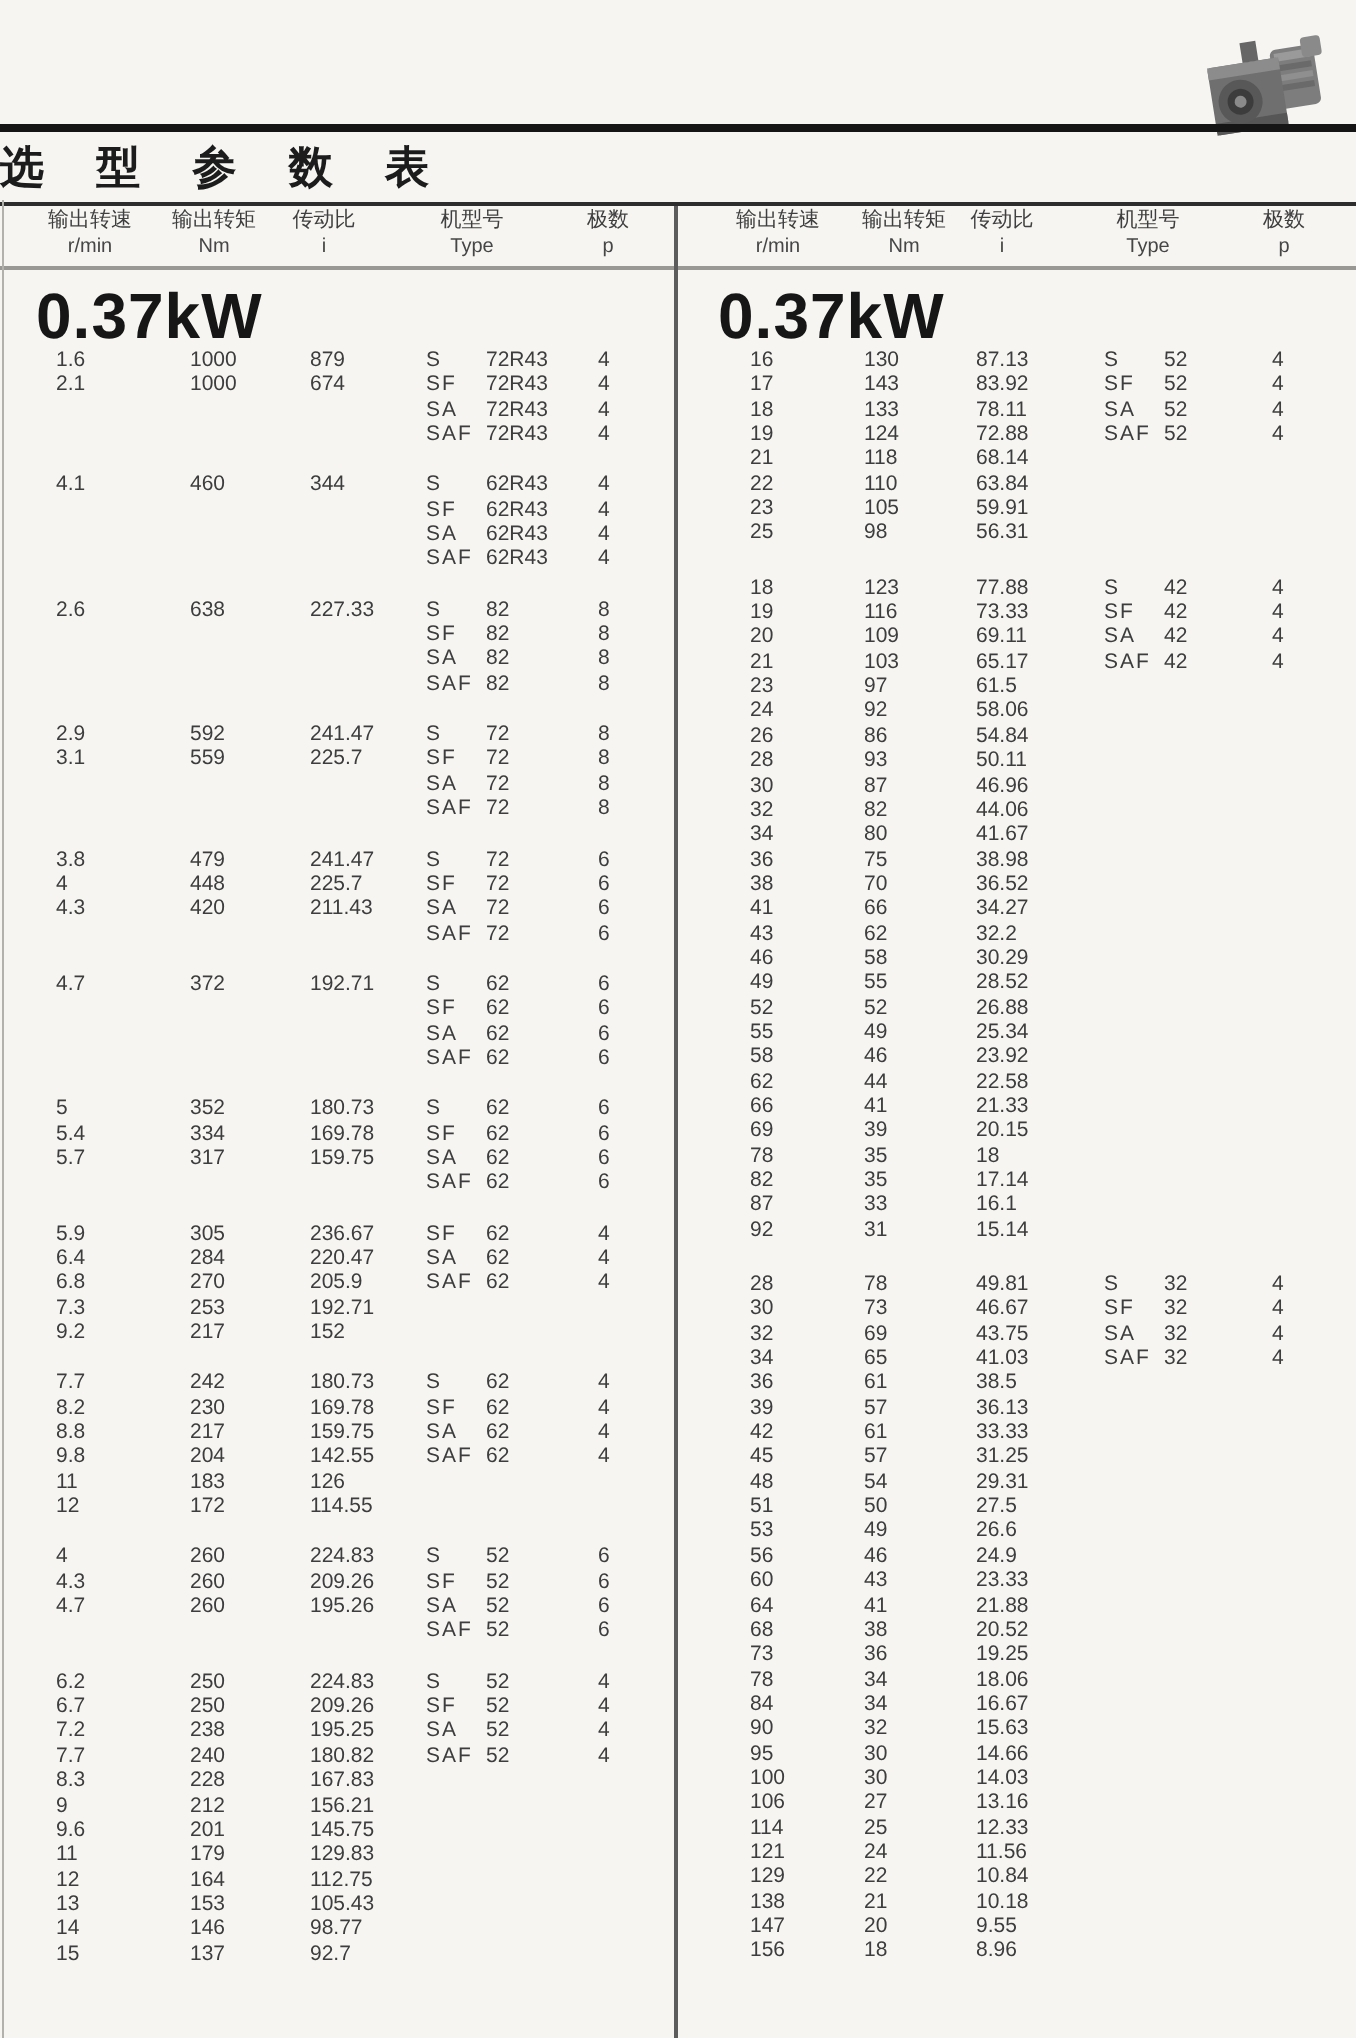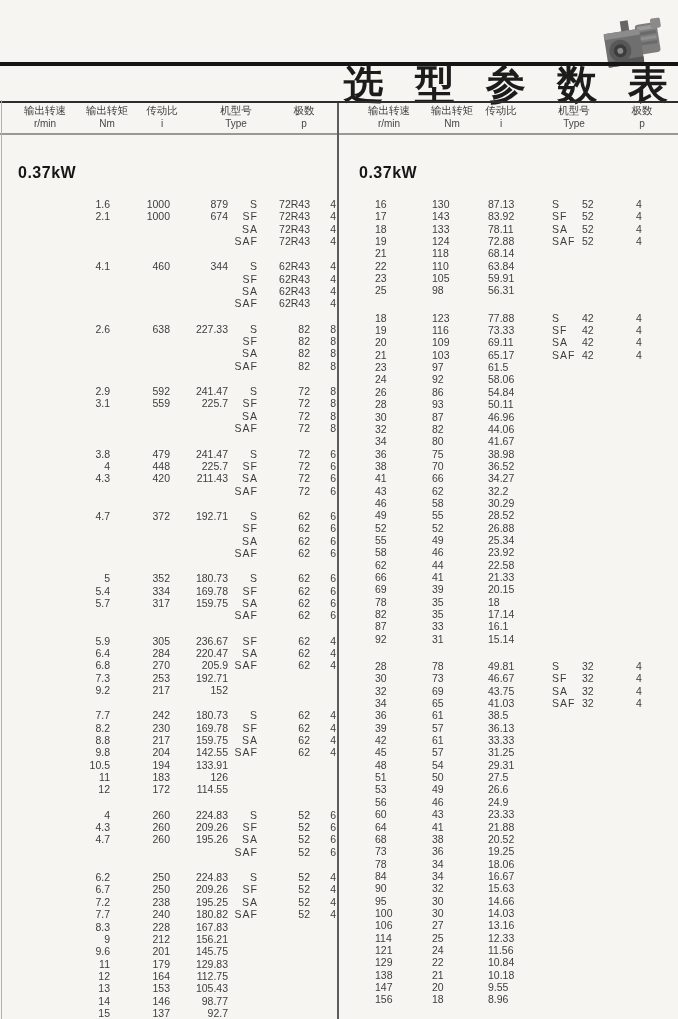--- a/index.html
+++ b/index.html
@@ -17,21 +17,21 @@
   }
   .motor-photo {
     position:absolute; right:8px; top:10px; width:76px; height:70px;
   }
   .rule-top {
     position:absolute; left:0; top:62px; width:678px; height:4px;
     background:#151515;
   }
   .doc-title {
     position:absolute; left:0; top:66px; width:678px; height:48px;
-    text-align:right; font-size:40px; font-weight:bold; color:#1c1c1c;
+    text-align:left; font-size:22px; font-weight:bold; color:#1c1c1c;
     letter-spacing:10px; line-height:36px; white-space:pre;
   }
   .rule-under-title {
     position:absolute; left:0; top:101px; width:678px; height:2px;
     background:#2d2d2d;
   }
   .rule-under-header {
     position:absolute; left:0; top:133px; width:678px; height:2px;
     background:#9a9894;
   }
@@ -43,31 +43,30 @@
   .hgroup { position:absolute; top:0; height:29px; display:grid; }
   .hgroup-left  { left:12px;  grid-template-columns:66px 58px 52px 96px 40px; }
   .hgroup-right { left:350px; grid-template-columns:78px 48px 50px 96px 40px; }
   .hcell { text-align:center; font-size:10.5px; color:#3f3f3f; line-height:13px; }
   .hcell .unit { font-size:10px; color:#464646; }
 
   .table-col { position:absolute; top:140px; }
   .table-col.left  { left:0;   width:337px; }
   .table-col.right { left:339px; width:339px; }
   .kw-heading {
-    font-weight:bold; font-size:16px; color:#161616; height:34px;
+    font-weight:bold; font-size:32px; color:#161616; height:34px;
     letter-spacing:0.5px;
-    margin-top:24px;
   }
   .table-col.left  .kw-heading { padding-left:18px; }
   .table-col.right .kw-heading { padding-left:20px; }
   .blocks { }
   .block { margin-bottom:13px; }
   .table-col.right .block { margin-bottom:15px; }
   .row { display:grid; height:12.35px; }
-  .table-col.left  .row { padding-left:43px; grid-template-columns:67px 60px 58px 30px 52px 26px;text-align:right; }
+  .table-col.left  .row { padding-left:28px; grid-template-columns:67px 60px 58px 30px 52px 26px; }
   .table-col.right .row { padding-left:36px; grid-template-columns:57px 56px 64px 30px 50px 26px; }
   .cell { font-size:10.5px; line-height:12.35px; color:#3d3d3d; white-space:nowrap; }
   .cell.poles { padding-left:4px; }
   .cell.tprefix { letter-spacing:1px; }
 </style>
 </head>
 <body>
 
 <div class="motor-photo">
   <svg width="76" height="70" viewBox="0 0 76 70">
@@ -454,28 +453,20 @@
         </div>
         <div class="row">
           <span class="cell speed">9.8</span>
           <span class="cell torque">204</span>
           <span class="cell ratio">142.55</span>
           <span class="cell tprefix">SAF</span>
           <span class="cell tmodel">62</span>
           <span class="cell poles">4</span>
         </div>
         <div class="row">
-          <span class="cell speed">10.5</span>
-          <span class="cell torque">194</span>
-          <span class="cell ratio">133.91</span>
-          <span class="cell tprefix"></span>
-          <span class="cell tmodel"></span>
-          <span class="cell poles"></span>
-        </div>
-        <div class="row">
           <span class="cell speed">11</span>
           <span class="cell torque">183</span>
           <span class="cell ratio">126</span>
           <span class="cell tprefix"></span>
           <span class="cell tmodel"></span>
           <span class="cell poles"></span>
         </div>
         <div class="row">
           <span class="cell speed">12</span>
           <span class="cell torque">172</span>

